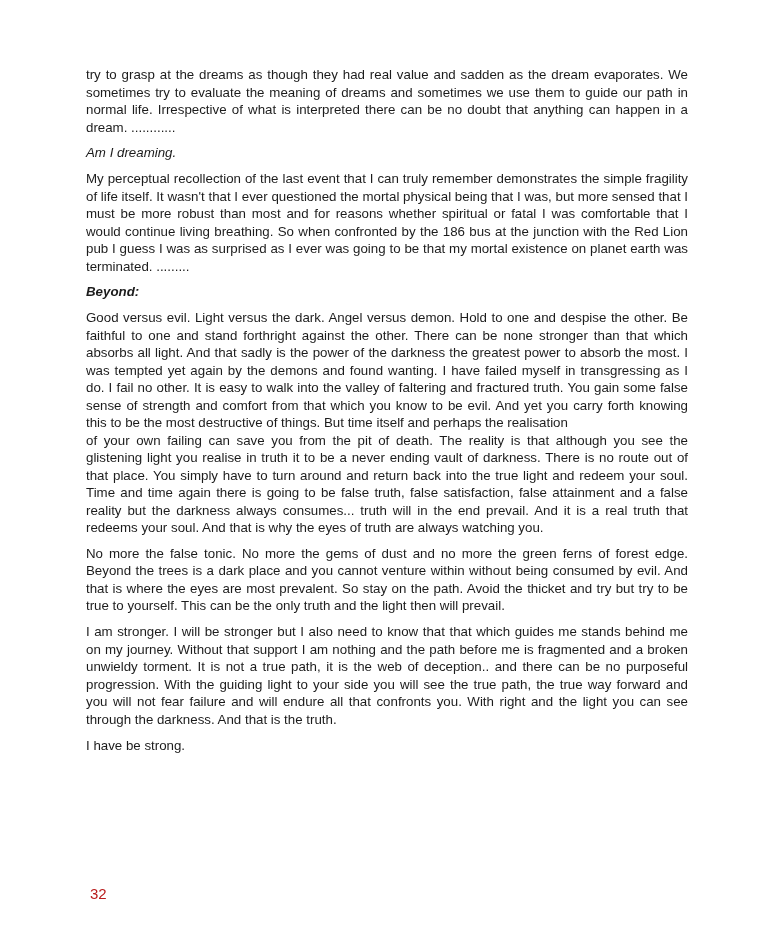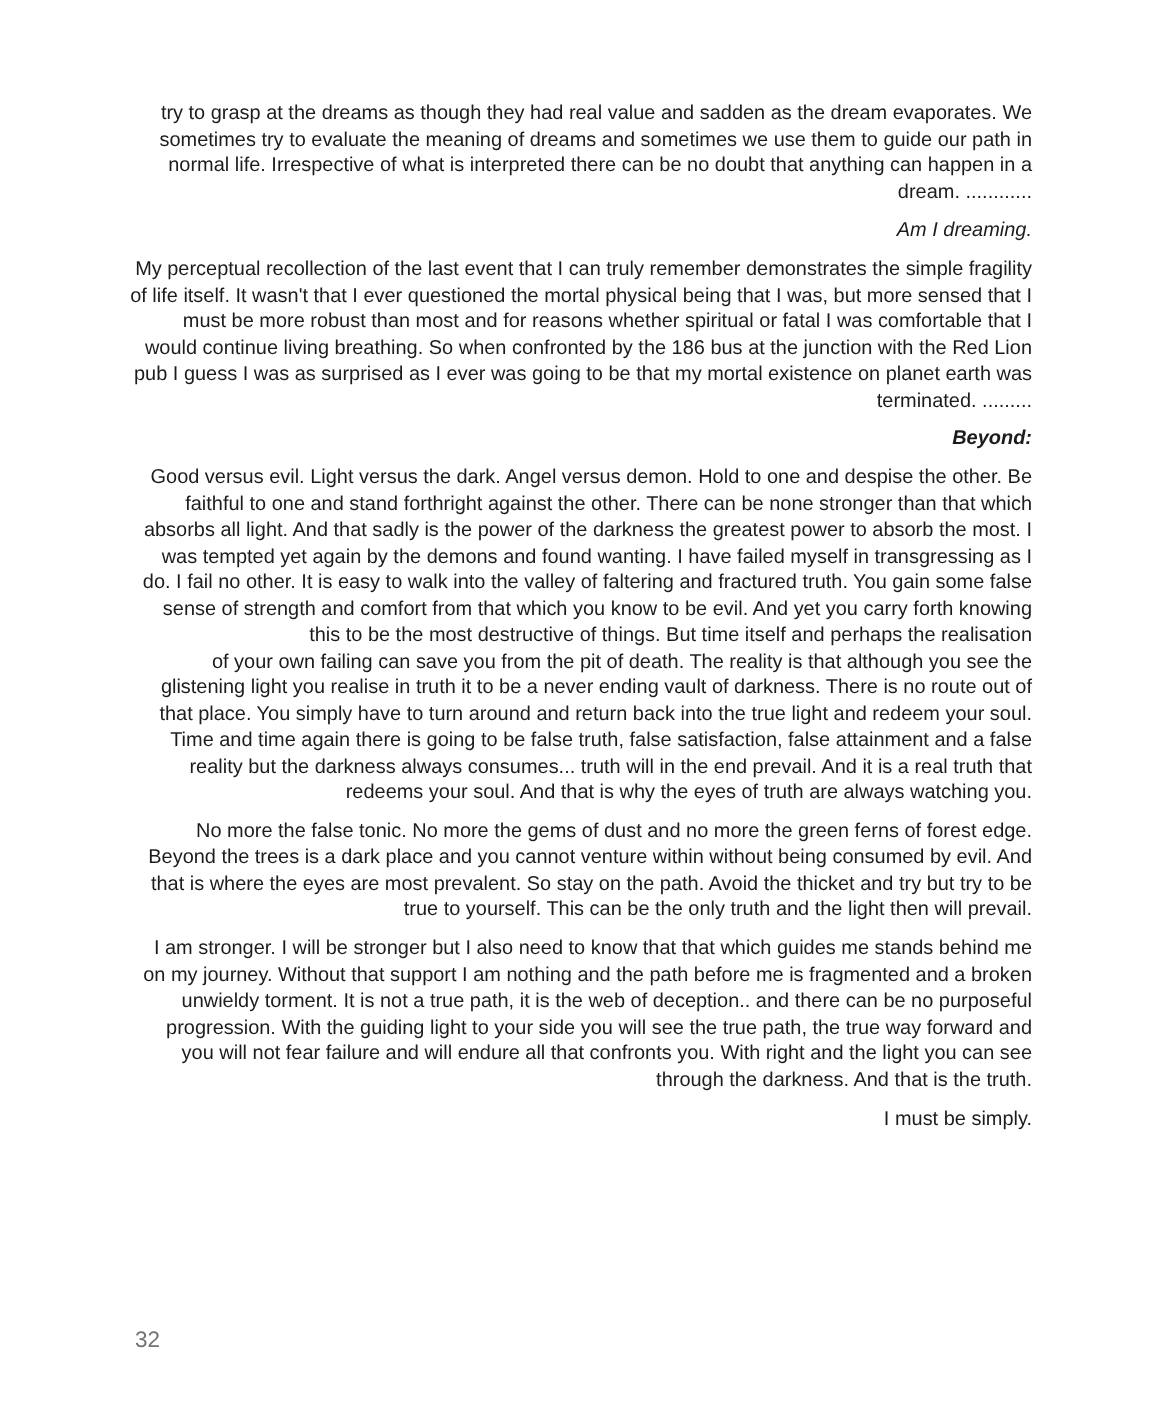--- a/index.html
+++ b/index.html
@@ -17,39 +17,38 @@
   .content {
     position: absolute;
     left: 86px;
     top: 66px;
     width: 602px;
     font-size: 13.3px;
     line-height: 17.5px;
   }
   .content p {
     margin: 0 0 8.3px 0;
-    text-align: right;
   }
   .just {
     text-align: justify;
     text-justify: inter-word;
   }
   .italic {
     font-style: italic;
   }
   .bold {
     font-weight: bold;
   }
   .page-number {
     position: absolute;
     left: 90px;
     top: 886px;
     font-size: 15px;
     line-height: 15px;
-    color: #737373;
+    color: #b91c1c;
   }
 </style>
 </head>
 <body>
 
 <div>
 
   <div class="content">
 
     <p class="just">try to grasp at the dreams as though they had real value and sadden as the dream evaporates. We sometimes try to evaluate the meaning of dreams and sometimes we use them to guide our path in normal life. Irrespective of what is interpreted there can be no doubt that anything can happen in a dream. ............</p>
@@ -61,19 +60,19 @@
     <p class="bold italic">Beyond:</p>
 
 
     <p class="just"><span>Good versus evil. Light versus the dark. Angel versus demon. Hold to one and despise the other. Be faithful to one and stand forthright against the other. There can be none stronger than that which absorbs all light. And that sadly is the power of the darkness the greatest power to absorb the most. I was tempted yet again by the demons and found wanting. I have failed myself in transgressing as I do. I fail no other. It is easy to walk into the valley of faltering and fractured truth. You gain some false sense of strength and comfort from that which you know to be evil. And yet you carry forth knowing this to be the most destructive of things. But time itself and perhaps the realisation</span><br><span>of your own failing can save you from the pit of death. The reality is that although you see the glistening light you realise in truth it to be a never ending vault of darkness. There is no route out of that place. You simply have to turn around and return back into the true light and redeem your soul. Time and time again there is going to be false truth, false satisfaction, false attainment and a false reality but the darkness always consumes... truth will in the end prevail. And it is a real truth that redeems your soul. And that is why the eyes of truth are always watching you.</span></p>
 
     <p class="just">No more the false tonic. No more the gems of dust and no more the green ferns of forest edge. Beyond the trees is a dark place and you cannot venture within without being consumed by evil. And that is where the eyes are most prevalent. So stay on the path. Avoid the thicket and try but try to be true to yourself. This can be the only truth and the light then will prevail.</p>
 
     <p class="just">I am stronger. I will be stronger but I also need to know that that which guides me stands behind me on my journey. Without that support I am nothing and the path before me is fragmented and a broken unwieldy torment. It is not a true path, it is the web of deception.. and there can be no purposeful progression. With the guiding light to your side you will see the true path, the true way forward and you will not fear failure and will endure all that confronts you. With right and the light you can see through the darkness. And that is the truth.</p>
 
 
-    <p>I must be simply.</p>
+    <p>I have be strong.</p>
 
   </div>
 
   <div class="page-number">32</div>
 
 </div>
 
 </body></html>

